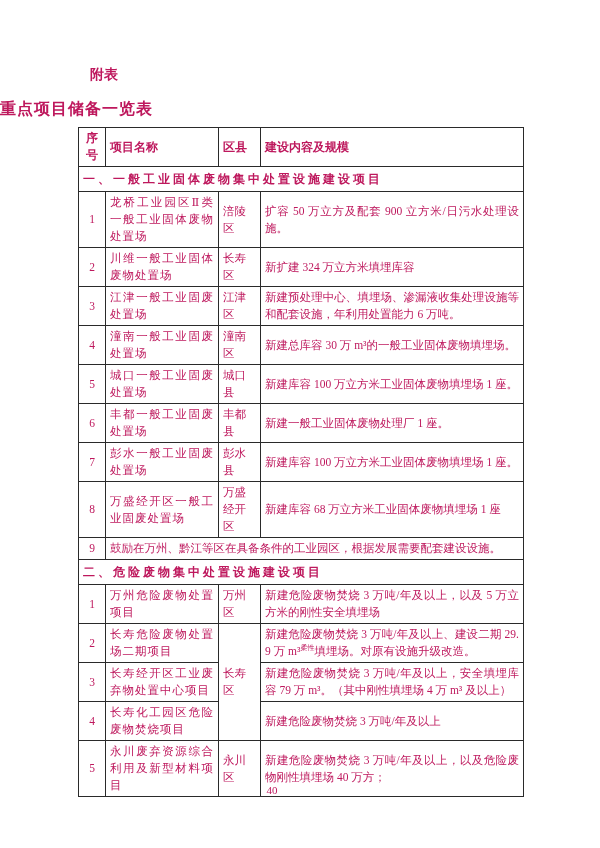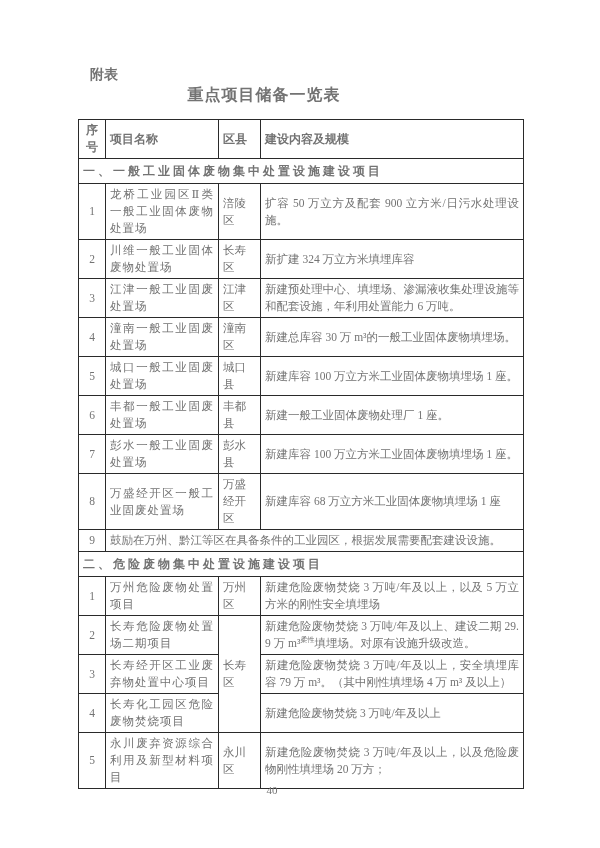--- a/index.html
+++ b/index.html
@@ -5,46 +5,46 @@
   html, body {
     margin: 0;
     padding: 0;
     background: #ffffff;
   }
   .page {
     position: relative;
     width: 528px;
     height: 848px;
     background: #ffffff;
-    color: #737373;
+    color: #be185d;
     font-family: "Liberation Serif", "DejaVu Serif", serif;
     overflow: hidden;
   }
   .appendix-label {
     position: absolute;
     top: 66px;
     left: 90px;
     font-family: "Liberation Sans", "DejaVu Sans", sans-serif;
     font-weight: bold;
     font-size: 14px;
   }
   .doc-title {
     position: absolute;
-    top: 85px;
+    top: 99px;
     left: 0;
     width: 100%;
-    text-align: center;
+    text-align: left;
     font-family: "Liberation Sans", "DejaVu Sans", sans-serif;
     font-weight: bold;
     font-size: 16px;
     letter-spacing: 1px;
   }
   table.projects {
     position: absolute;
-    top: 119px;
+    top: 127px;
     left: 78px;
     width: 445px;
     border-collapse: collapse;
     table-layout: fixed;
   }
   table.projects td {
     border: 1px solid #2a2a2a;
     font-size: 11.5px;
     line-height: 17px;
     padding: 2px 4px;
@@ -203,20 +203,20 @@
       </tr>
       <tr>
         <td class="seq-cell">4</td>
         <td class="name-cell">长寿化工园区危险废物焚烧项目</td>
         <td class="content-cell">新建危险废物焚烧 3 万吨/年及以上</td>
       </tr>
       <tr>
         <td class="seq-cell">5</td>
         <td class="name-cell">永川废弃资源综合利用及新型材料项目</td>
         <td class="district-cell">永川区</td>
-        <td class="content-cell">新建危险废物焚烧 3 万吨/年及以上，以及危险废物刚性填埋场 20 万方；</td>
+        <td class="content-cell">新建危险废物焚烧 3 万吨/年及以上，以及危险废物刚性填埋场 40 万方；</td>
       </tr>
     </tbody>
   </table>
 
   <div class="page-number">40</div>
 
 </div>
 
 </body></html>

